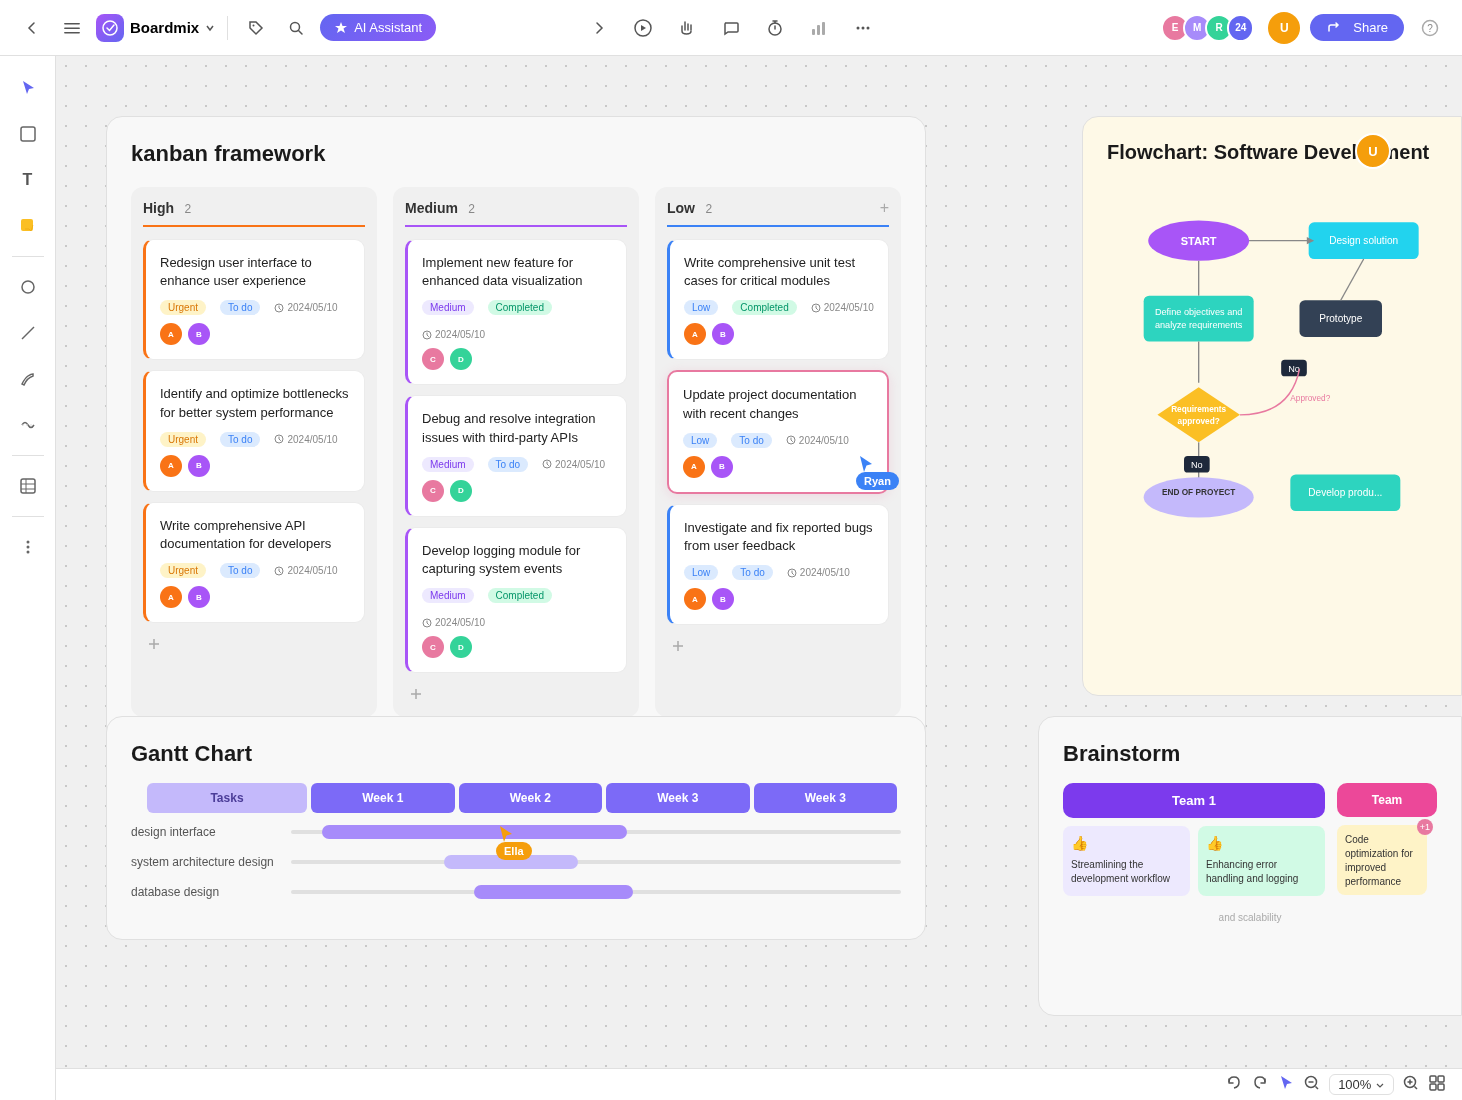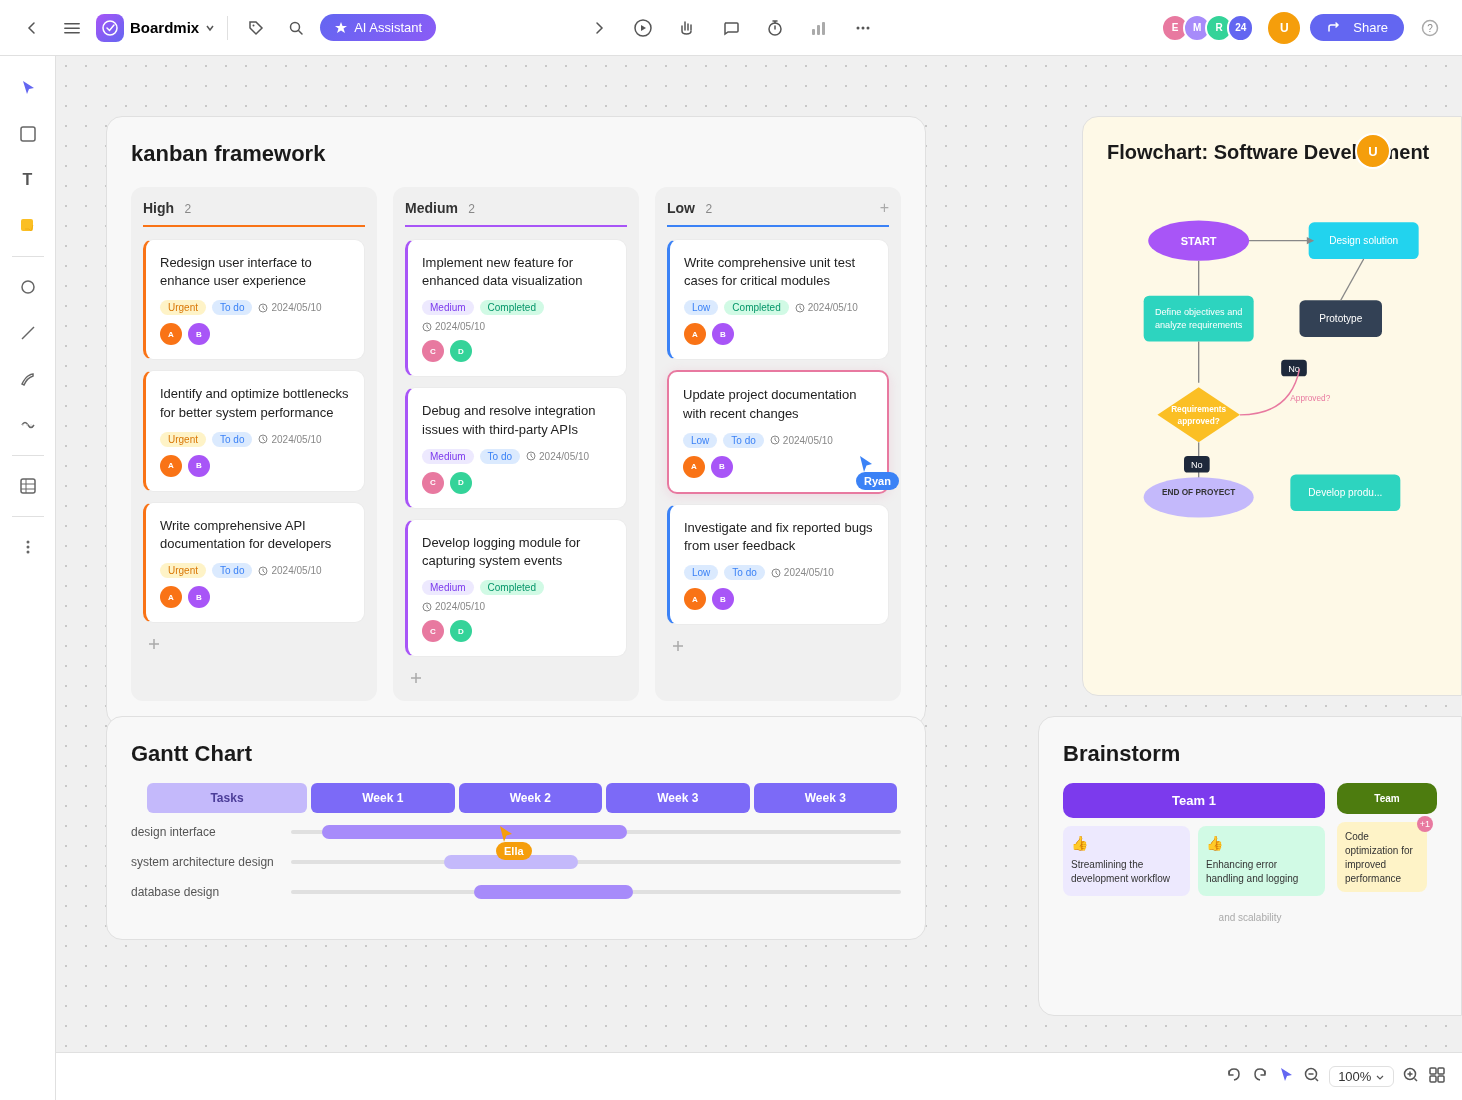--- a/index.html
+++ b/index.html
@@ -70,21 +70,21 @@
     .col-add { color: #aaa; font-size: 16px; cursor: pointer; }
 
     .card {
       background: white; border-radius: 10px; padding: 14px; margin-bottom: 10px;
       border: 1px solid #ebebeb; position: relative;
     }
     .card-high { border-left: 3px solid #f97316; }
     .card-medium { border-left: 3px solid #a855f7; }
     .card-low { border-left: 3px solid #3b82f6; }
     .card-title { font-size: 13px; font-weight: 500; color: #222; margin-bottom: 10px; line-height: 1.4; }
-    .card-tags { display: flex; gap: 6px; flex-wrap: wrap; margin-bottom: 8px; align-items: center; }
+    .card-tags { display: flex; gap: 14px; flex-wrap: wrap; margin-bottom: 8px; align-items: center; }
     .tag { font-size: 10px; font-weight: 500; padding: 2px 8px; border-radius: 10px; }
     .tag-urgent { background: #fef3c7; color: #d97706; }
     .tag-todo { background: #dbeafe; color: #3b82f6; }
     .tag-medium { background: #ede9fe; color: #7c3aed; }
     .tag-completed { background: #d1fae5; color: #059669; }
     .tag-low { background: #dbeafe; color: #3b82f6; }
     .tag-date { font-size: 10px; color: #888; display: flex; align-items: center; gap: 3px; }
     .card-footer { display: flex; align-items: center; gap: 6px; margin-top: 8px; }
     .mini-avatar { width: 22px; height: 22px; border-radius: 50%; display: flex; align-items: center; justify-content: center; font-size: 8px; font-weight: bold; color: white; }
     .ma1 { background: #f97316; }
@@ -127,21 +127,21 @@
     .brainstorm-panel {
       position: absolute; top: 660px; right: 0; width: 424px;
       background: #f8f8f8; border-radius: 16px 0 0 16px; padding: 24px;
       border: 1px solid #e0e0e0; min-height: 300px; overflow: hidden;
     }
     .brainstorm-title { font-size: 22px; font-weight: 700; color: #1a1a1a; margin-bottom: 16px; }
     .brainstorm-content { display: flex; gap: 12px; }
 
     
     .bottom-toolbar {
-      position: fixed; bottom: 0; left: 56px; right: 0; height: 48px;
+      position: fixed; bottom: 0; left: 56px; right: 0; height: 32px;
       background: white; border-top: 1px solid #e0e0e0;
       display: flex; align-items: center; justify-content: flex-end; padding: 0 16px; gap: 8px;
     }
     .zoom-btn { background: none; border: none; cursor: pointer; color: #666; font-size: 16px; }
     .zoom-level { font-size: 13px; color: #333; padding: 2px 8px; border: 1px solid #e0e0e0; border-radius: 6px; cursor: pointer; }
 
     
     .cursor-label {
       position: absolute; background: #3b82f6; color: white; font-size: 11px; font-weight: 600;
       padding: 3px 8px; border-radius: 10px; white-space: nowrap; z-index: 100;
@@ -661,21 +661,21 @@
             Streamlining the development workflow
           </div>
           <div style="background:#d1fae5;border-radius:8px;padding:8px;font-size:10px;color:#333;flex:1;height:70px;line-height:1.4;">
             <div style="color:#3b82f6;font-size:14px;margin-bottom:4px;">👍</div>
             Enhancing error handling and logging
           </div>
         </div>
       </div>
 
       <div style="flex:0 0 100px;">
-        <div style="background:#4d7c0f;color:white;border-radius:10px;padding:10px;text-align:center;margin-bottom:8px;font-size:10px;font-weight:600;">Team</div>
+        <div style="background:#ec4899;color:white;border-radius:10px;padding:10px;text-align:center;margin-bottom:8px;font-size:12px;font-weight:600;">Team</div>
         <div style="position:relative;display:inline-block;">
           <div style="background:#fef3c7;border-radius:8px;padding:8px;font-size:10px;color:#333;width:90px;height:70px;line-height:1.4;">Code optimization for improved performance</div>
           <div style="position:absolute;top:-6px;right:-6px;background:#e879a0;color:white;border-radius:50%;width:16px;height:16px;display:flex;align-items:center;justify-content:center;font-size:9px;">+1</div>
         </div>
       </div>
     </div>
 
     <div style="margin-top:16px;font-size:10px;color:#aaa;text-align:center;">and scalability</div>
   </div>
 

